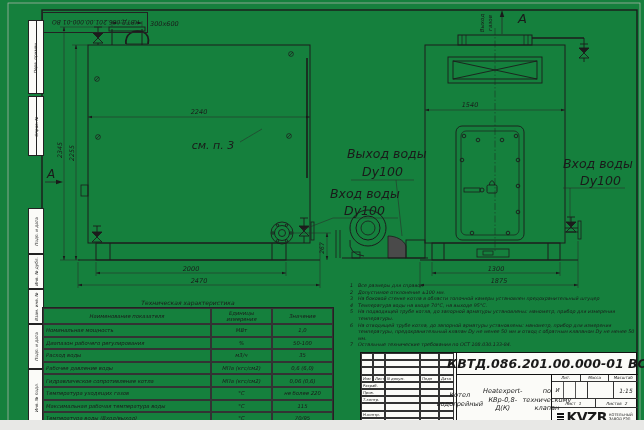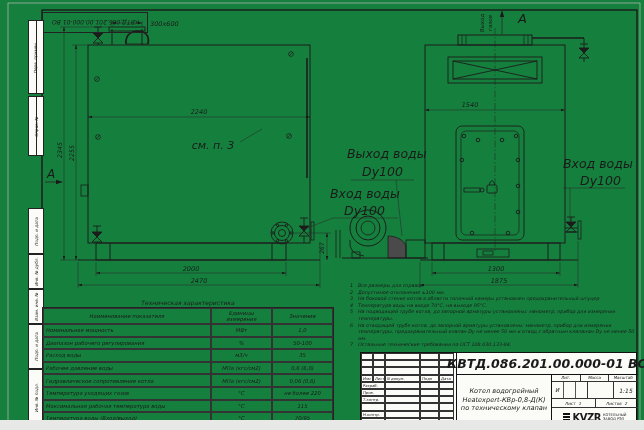--- a/index.html
+++ b/index.html
@@ -31,34 +31,34 @@
   
   .tblock{left:360px;top:352px;width:277px;height:72px;border:1.2px solid #111;box-sizing:border-box;background:#fbfbf8;}
   .revgrid{position:absolute;left:0;top:0;width:95px;height:72px;display:grid;
            grid-template-columns:12px 12px 35px 19px 15px;grid-auto-rows:7.2px;}
   .revgrid>div{border:0.4px solid #333;font-size:3.8px;overflow:hidden;display:flex;align-items:center;padding-left:1px;}
   .revgrid .sp2{grid-column:span 2;}
   .numcell{position:absolute;left:95px;top:0;width:182px;height:22px;border-left:1px solid #111;border-bottom:1px solid #111;
            box-sizing:border-box;display:flex;align-items:center;justify-content:center;
            font-size:12.5px;font-weight:600;white-space:nowrap;}
   .prodcell{position:absolute;left:95px;top:22px;width:95px;height:50px;border-left:1px solid #111;box-sizing:border-box;
-            display:flex;flex-direction:column;align-items:center;justify-content:center;font-size:6.6px;text-align:center;line-height:1.35;}
+            display:flex;flex-direction:row;align-items:center;justify-content:center;font-size:6.6px;text-align:center;line-height:1.35;}
   .tbr{position:absolute;left:190px;top:22px;width:87px;height:50px;border-left:1px solid #111;box-sizing:border-box;font-size:4px;}
   .tbr .row1{display:flex;height:7px;}
   .tbr .row1>div{border-right:0.5px solid #333;border-bottom:0.5px solid #333;flex:1;text-align:center;}
   .tbr .row2{display:flex;height:16px;}
   .litcells{width:35px;display:flex;border-right:0.5px solid #333;}
   .litcells>div{flex:1;border-right:0.4px solid #555;display:flex;align-items:center;justify-content:center;font-size:5.5px;}
   .mass{width:25px;border-right:0.5px solid #333;}
   .scalev{flex:1;display:flex;align-items:center;justify-content:center;font-size:6px;}
   .tbr .row3{display:flex;height:8px;border-top:0.5px solid #333;border-bottom:0.5px solid #333;}
   .tbr .row3>div{flex:1;display:flex;align-items:center;justify-content:center;gap:3px;border-right:0.5px solid #333;font-size:4.2px;}
   .logo{display:flex;align-items:center;justify-content:center;height:18px;gap:2px;}
   .logobars{width:7px;height:9px;background:linear-gradient(#111 2px,#fbfbf8 2px,#fbfbf8 3px,#111 3px,#111 5px,#fbfbf8 5px,#fbfbf8 6px,#111 6px);}
-  .logotxt{font-size:10px;font-weight:bold;letter-spacing:-0.5px;}
+  .logotxt{font-size:14px;font-weight:bold;letter-spacing:-0.5px;}
   .logosub{font-size:3.6px;line-height:1.2;}
   .fmt{left:574px;top:424px;font-size:4.5px;display:flex;gap:5px;}
 </style>
 </head>
 <body>
 
 <div class="sheet">
 
   <svg class="abs" style="left:0;top:0" width="644" height="430" viewBox="0 0 644 430">
     <defs>

